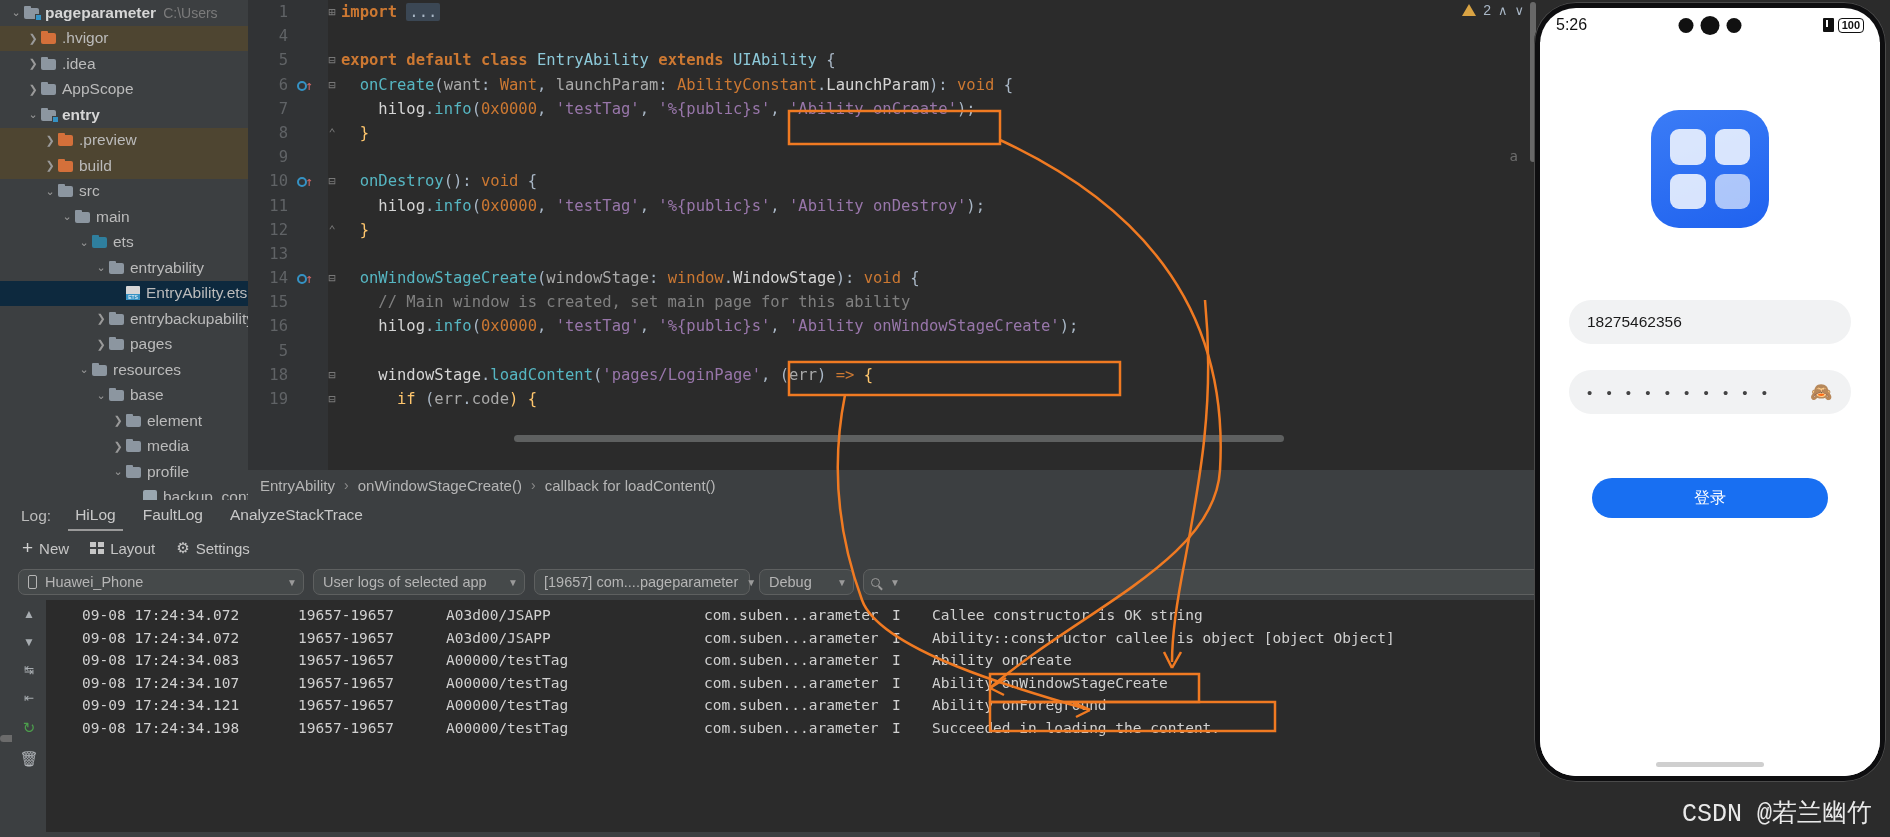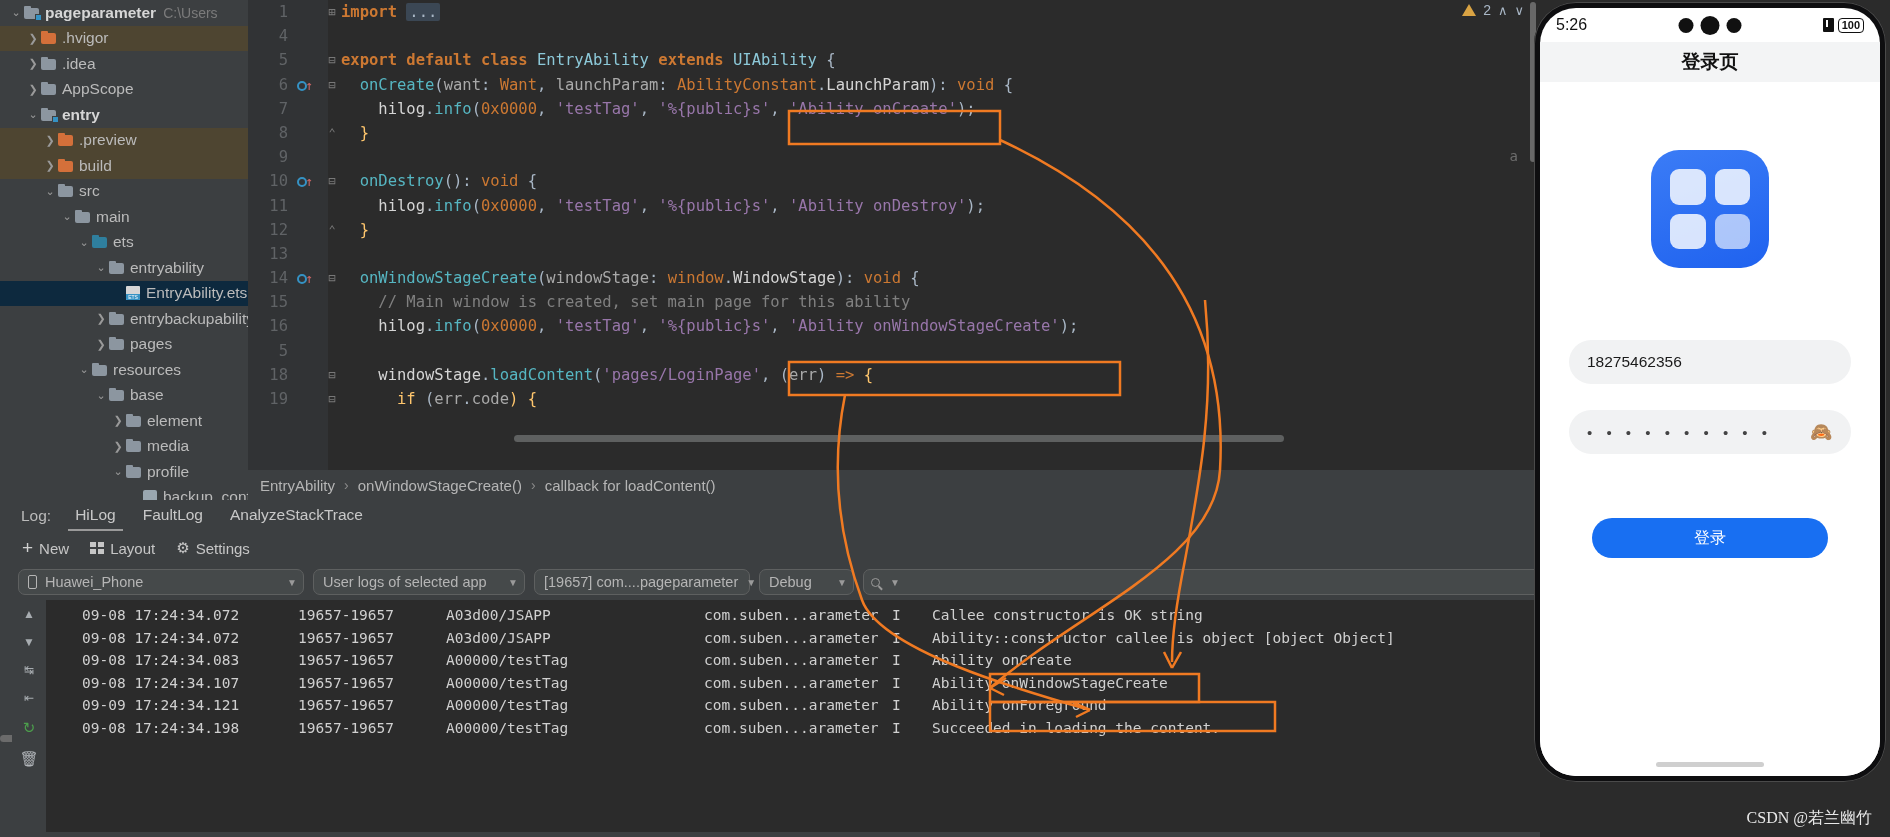--- a/index.html
+++ b/index.html
@@ -274,22 +274,22 @@
     width: 236px; height: 40px; margin-top: 64px; background: #186ff2; color: #fff;
     border-radius: 20px; display: flex; align-items: center; justify-content: center;
     font-size: 16px; border: none; cursor: pointer;
   }
   .home-ind {
     width: 108px; height: 5px; background: #cfcfcf; border-radius: 3px;
     margin: auto auto 9px;
   }
 
   .watermark {
-    position: absolute; right: 18px; bottom: 8px; color: #e9e9e9; font-size: 16px;
-    font-family: Liberation Serif, serif; z-index: 60;
+    position: absolute; right: 18px; bottom: 8px; color: #e9e9e9; font-size: 25px;
+    font-family: Liberation Mono, monospace; z-index: 60;
   }
 </style>
 </head>
 <body>
 
 <div class="root">
 
   <div class="ide">
 
     <div class="tree" id="tree">
@@ -542,23 +542,20 @@
           <i class="hole s"></i>
           <i class="hole m"></i>
           <i class="hole s"></i>
         </span>
         <span class="st-right">
           <i class="sig-ic"></i>
           <span class="batt">100</span>
         </span>
       </div>
 
-      <div class="phone-titlebar">
-        <span class="phone-title">登录页</span>
-      </div>
 
       <div class="phone-content">
         <div class="app-logo">
             <i></i>
             <i></i>
             <i></i>
             <i></i>
           </div>
 
         <div class="field phone-f">

